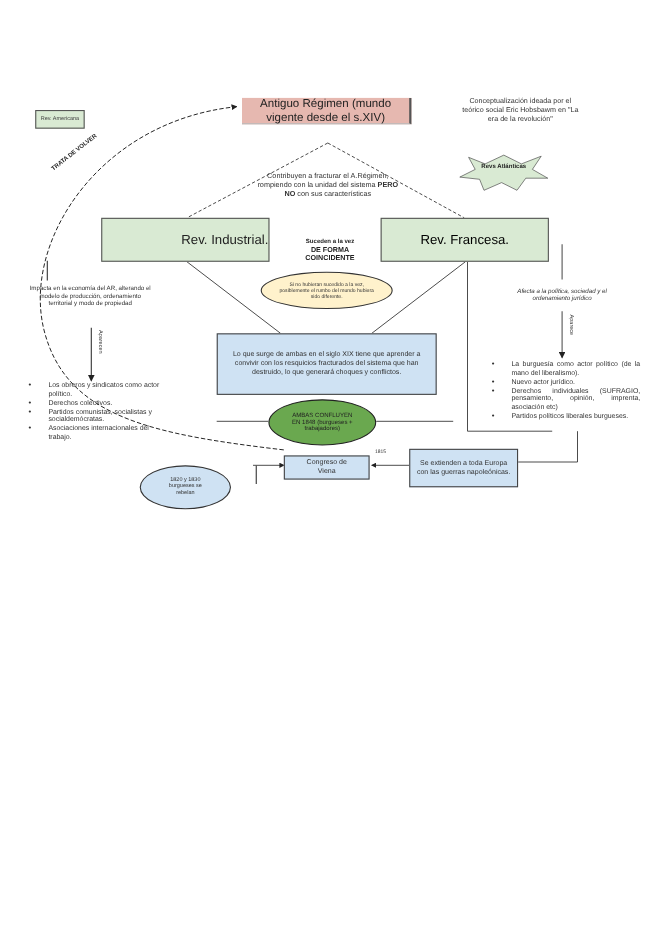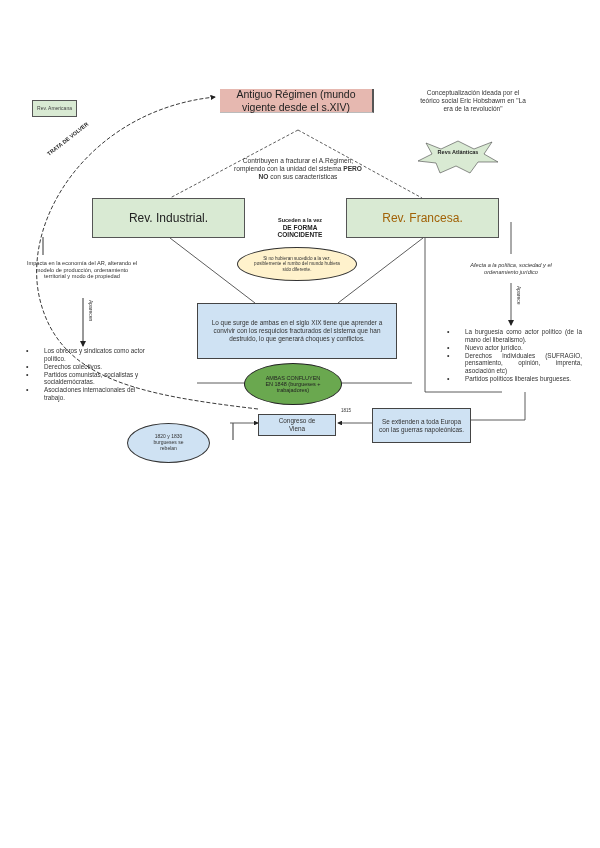--- a/index.html
+++ b/index.html
@@ -75,25 +75,25 @@
 </div>
 
 <div class="txt" style="left:232px;top:157px;width:132px;font-size:6.6px;color:#333;">
   <span>Contribuyen a fracturar el A.Régimen, rompiendo con la unidad del sistema </span><b>PERO NO</b><span> con sus características</span>
 </div>
 
 <div class="abs" style="left:46px;top:152px;font-size:5.5px;font-weight:bold;color:#222;transform:rotate(-38deg);transform-origin:left top;white-space:nowrap;">
   <span>TRATA DE VOLVER</span>
 </div>
 
-<div class="box green" style="left:92px;top:198px;width:153px;height:40px;font-size:12px;color:#222;">
+<div class="box green" style="left:92px;top:198px;width:153px;height:40px;font-size:12px;color:#222;justify-content:flex-end;">
   <span>Rev. Industrial.</span>
 </div>
 
-<div class="box green" style="left:346px;top:198px;width:153px;height:40px;font-size:12px;color:#a16207;">
+<div class="box green" style="left:346px;top:198px;width:153px;height:40px;font-size:12px;color:#000000;">
   <span>Rev. Francesa.</span>
 </div>
 
 <div class="txt" style="left:255px;top:217px;width:90px;font-size:6px;color:#222;">
   <div style="font-weight:bold;font-size:5.5px;">Suceden a la vez</div>
   <div style="font-weight:bold;font-size:6.5px;width:60px;margin:0 auto;">DE FORMA COINCIDENTE</div>
 </div>
 
 <div class="ellipse" style="left:237px;top:247px;width:120px;height:34px;background:#fff2cc;border:1px solid #333;font-size:4.6px;padding:0 14px;color:#333;">
   <span>Si no hubieran sucedido a la vez, posiblemente el rumbo del mundo hubiera sido diferente.</span>

